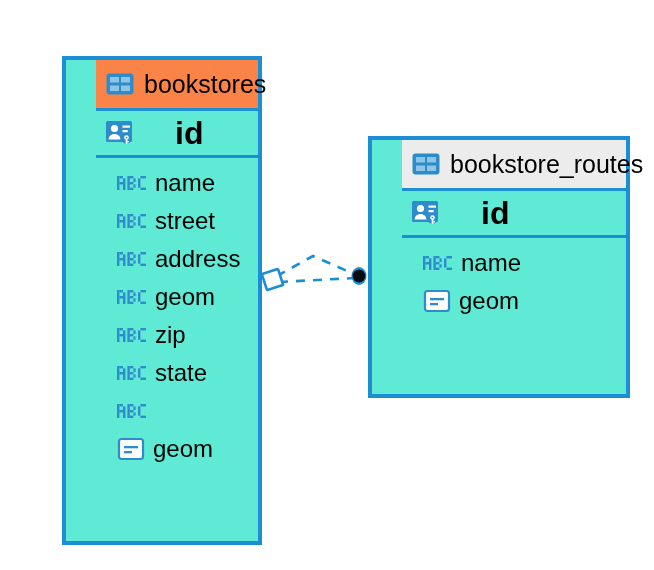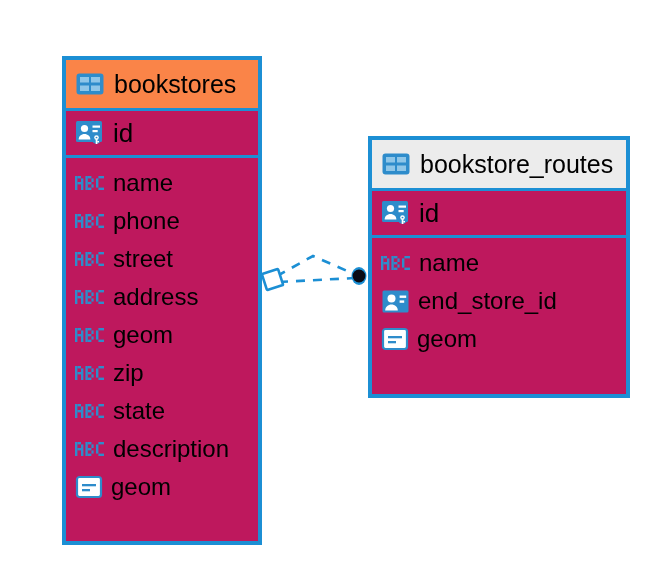--- a/index.html
+++ b/index.html
@@ -18,21 +18,22 @@
   #canvas {
     position: absolute;
     inset: 0;
   }
 
   
   .entity {
     position: absolute;
     box-sizing: border-box;
     border: 4px solid #1c8fd4;
-    background: #be185d;
+    background: #5eead4;
+    padding-left: 30px;
   }
   #entity-bookstores {
     left: 62px;
     top: 56px;
     width: 200px;
     height: 489px;
   }
   #entity-bookstore-routes {
     left: 368px;
     top: 136px;
@@ -65,28 +66,30 @@
   .pk-row {
     display: flex;
     align-items: center;
     box-sizing: border-box;
     height: 47px;
     padding: 0 9px;
     gap: 8px;
     border-bottom: 3px solid #1c8fd4;
   }
   .pk-label {
-    font-size: 26px;
-    font-weight: normal;
+    font-size: 32px;
+    font-weight: bold;
     color: #000000;
     line-height: 1;
+    margin-left: 32px;
   }
 
   .field-list {
     padding: 6px 0 0 0;
+    margin-left: 12px;
   }
   .field-row {
     display: flex;
     align-items: center;
     height: 38px;
     padding: 0 9px;
     gap: 8px;
     box-sizing: border-box;
   }
   .field-label {
@@ -178,42 +181,20 @@
               <rect x="21.0" y="6.4" width="2.4" height="9.2"></rect>
               <rect x="23.4" y="4" width="5.6" height="2.4"></rect>
               <rect x="23.4" y="15.6" width="5.6" height="2.4"></rect>
             </g>
           </svg>
         </span>
         <span class="field-label">name</span>
       </div>
 
 
-      <div class="field-row">
-        <span class="icon icon-abc">
-          <svg viewBox="0 0 30 22" width="30" height="22" aria-hidden="true">
-            <g fill="#2e8ccb">
-              <rect x="0" y="4" width="2.4" height="14"></rect>
-                <rect x="2.4" y="4" width="3.6" height="2.4"></rect>
-              <rect x="6.0" y="6.4" width="2.4" height="11.6"></rect>
-                <rect x="2.4" y="10" width="3.6" height="2.4"></rect>
-              <rect x="10.4" y="4" width="2.4" height="14"></rect>
-                <rect x="12.8" y="4" width="3.6" height="2.4"></rect>
-              <rect x="16.4" y="6.4" width="2.2" height="3.6"></rect>
-                <rect x="12.8" y="10" width="3.6" height="2.4"></rect>
-              <rect x="16.4" y="12.4" width="2.2" height="3.2"></rect>
-                <rect x="12.8" y="15.6" width="3.6" height="2.4"></rect>
-              <rect x="21.0" y="6.4" width="2.4" height="9.2"></rect>
-                <rect x="23.4" y="4" width="5.6" height="2.4"></rect>
-              <rect x="23.4" y="15.6" width="5.6" height="2.4"></rect>
-            </g>
-          </svg>
-        </span>
-        <span class="field-label">phone</span>
-      </div>
 
       <div class="field-row">
         <span class="icon icon-abc">
           <svg viewBox="0 0 30 22" width="30" height="22" aria-hidden="true">
             <g fill="#2e8ccb">
               <rect x="0" y="4" width="2.4" height="14"></rect>
                 <rect x="2.4" y="4" width="3.6" height="2.4"></rect>
               <rect x="6.0" y="6.4" width="2.4" height="11.6"></rect>
                 <rect x="2.4" y="10" width="3.6" height="2.4"></rect>
               <rect x="10.4" y="4" width="2.4" height="14"></rect>
@@ -336,21 +317,20 @@
               <rect x="16.4" y="6.4" width="2.2" height="3.6"></rect>
                 <rect x="12.8" y="10" width="3.6" height="2.4"></rect>
               <rect x="16.4" y="12.4" width="2.2" height="3.2"></rect>
                 <rect x="12.8" y="15.6" width="3.6" height="2.4"></rect>
               <rect x="21.0" y="6.4" width="2.4" height="9.2"></rect>
                 <rect x="23.4" y="4" width="5.6" height="2.4"></rect>
               <rect x="23.4" y="15.6" width="5.6" height="2.4"></rect>
             </g>
           </svg>
         </span>
-        <span class="field-label">description</span>
       </div>
 
       <div class="field-row">
         <span class="icon icon-geom">
           <svg viewBox="0 0 28 28" width="28" height="28" aria-hidden="true">
             <rect x="2" y="4" width="24" height="20" rx="2.5" ry="2.5" fill="#ffffff" stroke="#2e8ccb" stroke-width="2.2"></rect>
             <rect x="7" y="11" width="14" height="2.3" fill="#2e8ccb"></rect>
             <rect x="7" y="16" width="8" height="2.3" fill="#2e8ccb"></rect>
           </svg>
         </span>
@@ -412,32 +392,20 @@
               <rect x="21.0" y="6.4" width="2.4" height="9.2"></rect>
                 <rect x="23.4" y="4" width="5.6" height="2.4"></rect>
               <rect x="23.4" y="15.6" width="5.6" height="2.4"></rect>
             </g>
           </svg>
         </span>
         <span class="field-label">name</span>
       </div>
 
 
-      <div class="field-row">
-        <span class="icon icon-fk">
-          <svg viewBox="0 0 29 29" width="29" height="29" aria-hidden="true">
-            <rect x="1.5" y="3.5" width="26" height="22" rx="1.5" ry="1.5" fill="#2e8ccb"></rect>
-            <circle cx="10.5" cy="11.5" r="4.0" fill="#ffffff"></circle>
-            <path d="M4.2 23.5c0-3.7 2.9-6.1 6.3-6.1s6.3 2.4 6.3 6.1z" fill="#ffffff"></path>
-            <rect x="18.6" y="8.5" width="6.6" height="2.4" fill="#ffffff"></rect>
-            <rect x="18.6" y="13.4" width="4.6" height="2.4" fill="#ffffff"></rect>
-          </svg>
-        </span>
-        <span class="field-label">end_store_id</span>
-      </div>
 
       <div class="field-row">
         <span class="icon icon-geom">
           <svg viewBox="0 0 28 28" width="28" height="28" aria-hidden="true">
             <rect x="2" y="4" width="24" height="20" rx="2.5" ry="2.5" fill="#ffffff" stroke="#2e8ccb" stroke-width="2.2"></rect>
             <rect x="7" y="11" width="14" height="2.3" fill="#2e8ccb"></rect>
             <rect x="7" y="16" width="8" height="2.3" fill="#2e8ccb"></rect>
           </svg>
         </span>
         <span class="field-label">geom</span>

